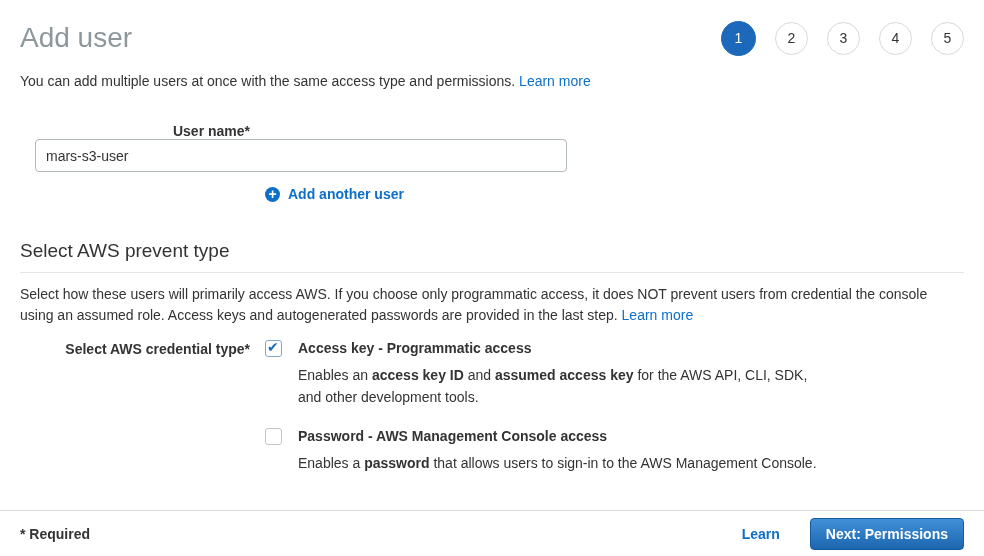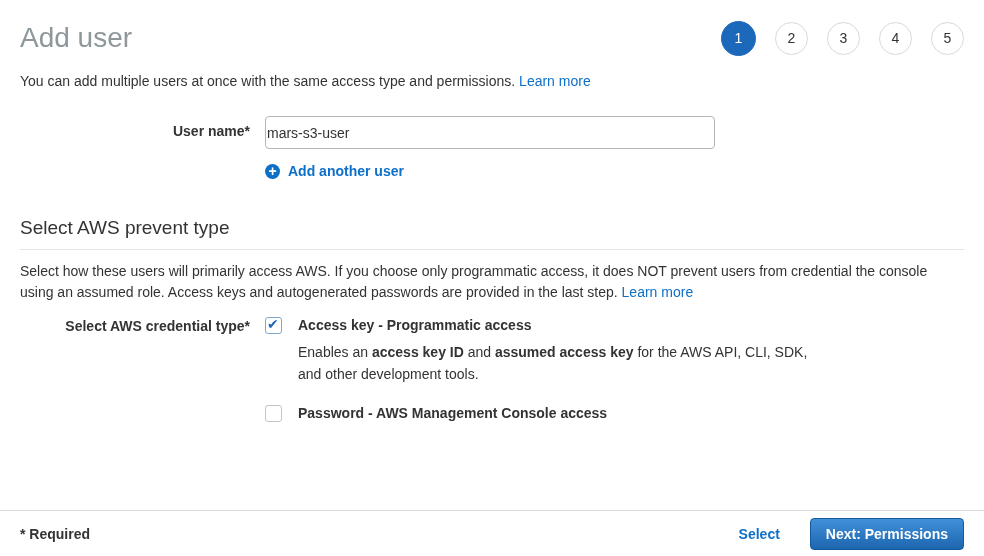--- a/index.html
+++ b/index.html
@@ -28,26 +28,26 @@
   
   .section-heading {
     font-size: 19px; font-weight: 400; color: #333;
     margin-top: 28px; padding-bottom: 10px; border-bottom: 1px solid #e3e6e6;
   }
   .section-heading.second { margin-top: 38px; }
   .intro { margin-top: 11px; line-height: 21px; color: #333; }
   a.link, .link { color: #0d6fc8; text-decoration: none; cursor: pointer; }
 
   
-  .form-row { display: flex; margin-top: 24px; }
+  .form-row { display: flex; margin-top: 24px; flex-direction: column; }
   .form-label { width: 230px; min-width: 230px; text-align: right; font-weight: bold; padding-top: 7px; }
   .form-field { margin-left: 15px; }
   .text-input {
-    width: 450px; height: 33px; border: 1px solid #b1b8ba; border-radius: 4px;
-    padding: 0 1px; font-size: 14px; color: #333;
+    width: 532px; height: 33px; border: 1px solid #b1b8ba; border-radius: 4px;
+    padding: 0 10px; font-size: 14px; color: #333;
     font-family: "Liberation Sans", "DejaVu Sans", sans-serif; outline: none;
   }
   .add-user-row { margin-left: 245px; margin-top: 14px; display: flex; align-items: center; }
   .add-user-link { display: inline-flex; align-items: center; font-weight: bold; color: #0d6fc8; cursor: pointer; text-decoration: none; }
   .plus-icon {
     width: 15px; height: 15px; border-radius: 50%; background: #0d6fc8;
     color: #fff; display: inline-flex; align-items: center; justify-content: center;
     font-size: 14px; font-weight: bold; line-height: 1; margin-right: 8px;
   }
   .plus-icon::before { content: "+"; position: relative; top: -0.5px; }
@@ -131,26 +131,27 @@
         <div class="option-body">
           <div class="option-title">Access key - Programmatic access</div>
           <div class="option-desc"><span>Enables an </span><b>access key ID</b><span> and </span><b>assumed access key</b><span> for the AWS API, CLI, SDK, and other development tools.</span></div>
         </div>
       </div>
 
       <div class="option">
         <div class="checkbox"></div>
         <div class="option-body">
           <div class="option-title">Password - AWS Management Console access</div>
+          <div class="option-desc"><span>Enables a </span><b>password</b><span> that allows users to sign-in to the AWS Management Console.</span></div>
         </div>
       </div>
 
     </div>
   </div>
 
 </div>
 
 <div class="footer">
   <span class="required-note">* Required</span>
   <span class="footer-spacer"></span>
-  <a class="cancel-link">Select</a>
+  <a class="cancel-link">Learn</a>
   <button class="primary-button">Next: Permissions</button>
 </div>
 
 </body></html>

